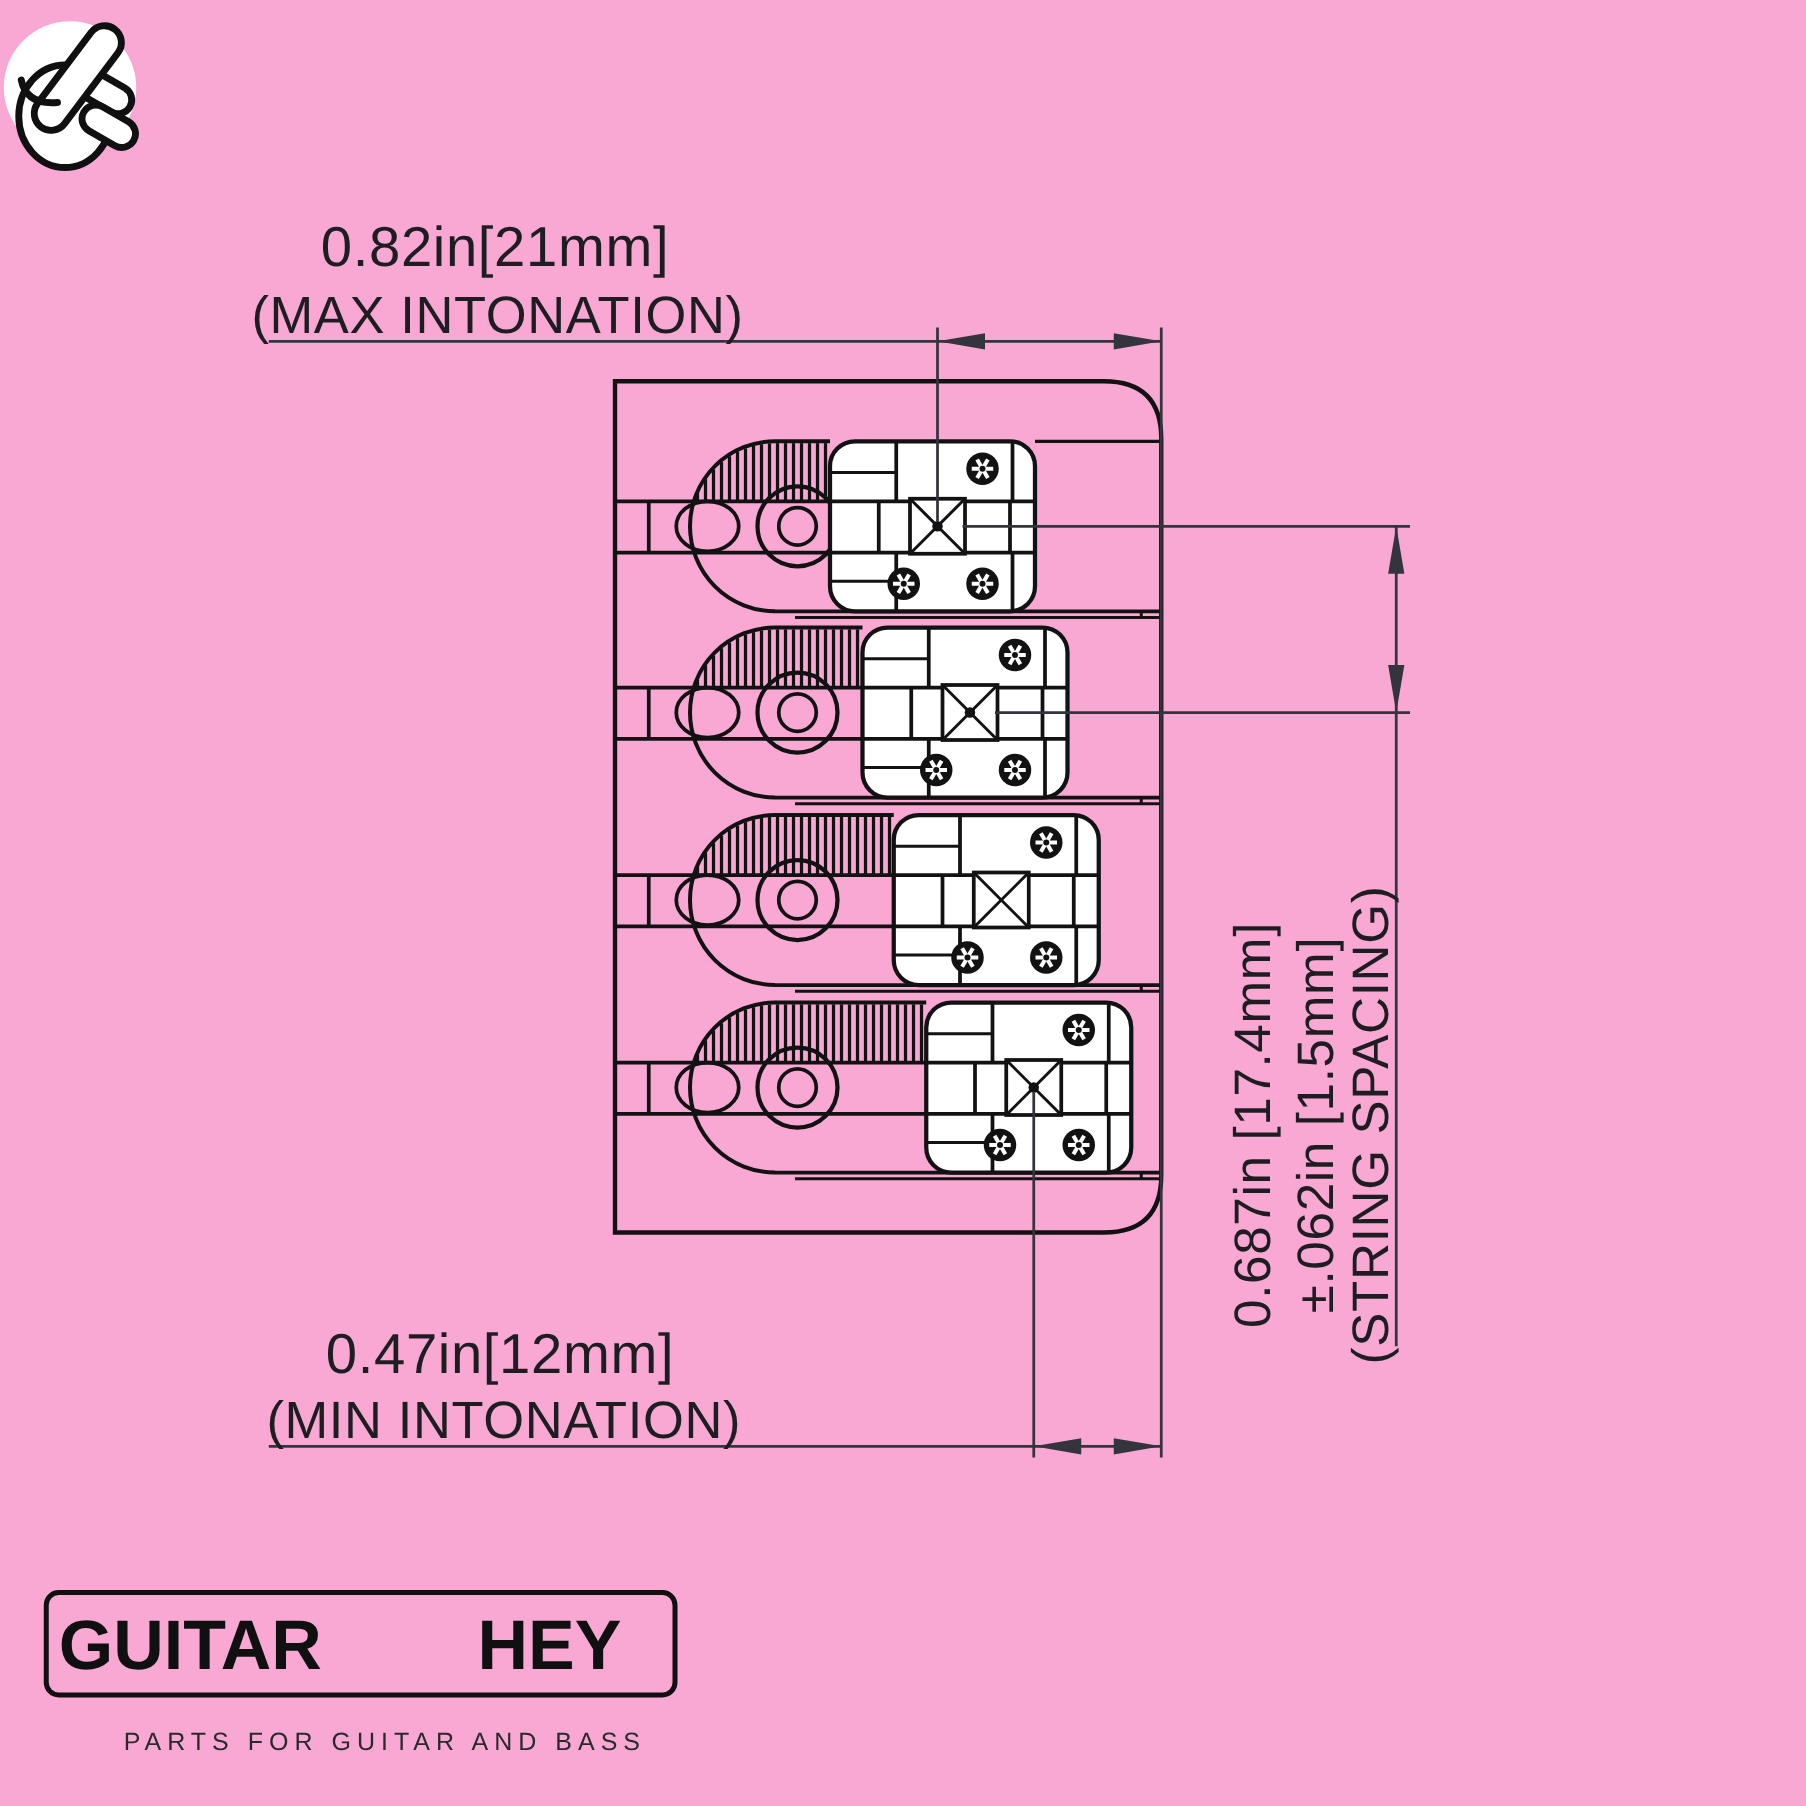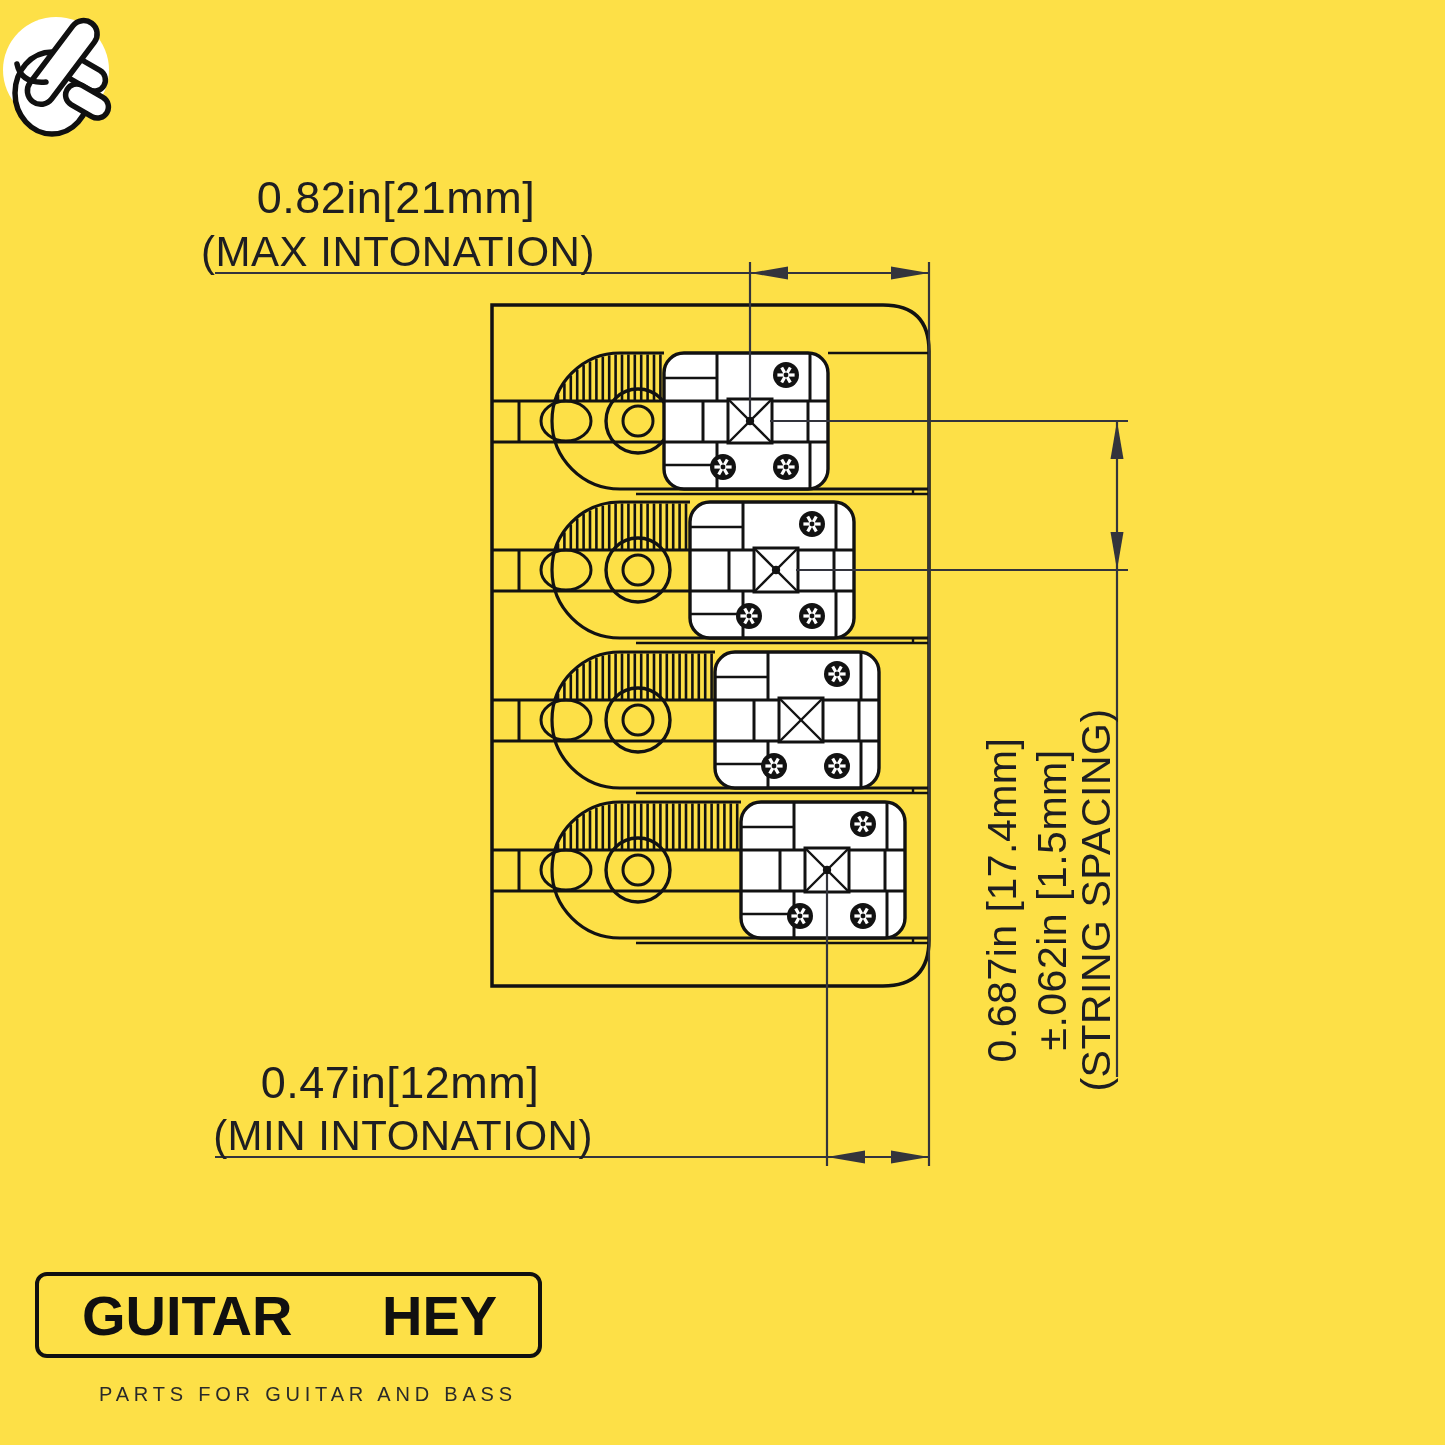--- a/index.html
+++ b/index.html
@@ -1,27 +1,27 @@
 <!DOCTYPE html>
 <html><head>
 <meta charset="utf-8">
 <style>
   html,body{margin:0;padding:0;background:#ffffff;}
-  .stage{position:relative;width:1445px;height:1445px;background:#fde047;
+  .stage{position:relative;width:1445px;height:1445px;background:#f9a8d4;
          font-family:"Liberation Sans","DejaVu Sans",sans-serif;overflow:hidden;}
   .stage > svg{position:absolute;left:0;top:0;}
   svg text{fill:#1e1e22;}
   .dim-val{font-size:45px;letter-spacing:0.5px;}
   .dim-lbl{font-size:42px;letter-spacing:0.5px;}
   .dim-rot{font-size:41px;letter-spacing:0.5px;}
   .logo-box{position:absolute;left:35px;top:1272px;width:499px;height:78px;
             border:4.5px solid #101010;border-radius:12px;background:transparent;}
   .brand{position:absolute;top:1288px;font-weight:bold;font-size:56px;line-height:56px;
          color:#101010;letter-spacing:0px;white-space:nowrap;}
-  .brand-left{left:47px;margin-left:35px;}
+  .brand-left{left:47px;}
   .brand-right{left:382px;}
   .hand-svg{position:absolute;left:281px;top:1238px;}
   .tagline{position:absolute;left:99px;top:1383px;font-size:20px;letter-spacing:4.8px;
            color:#2a2a2a;white-space:nowrap;}
 </style>
 </head>
 <body>
 
 <div class="stage">
 

